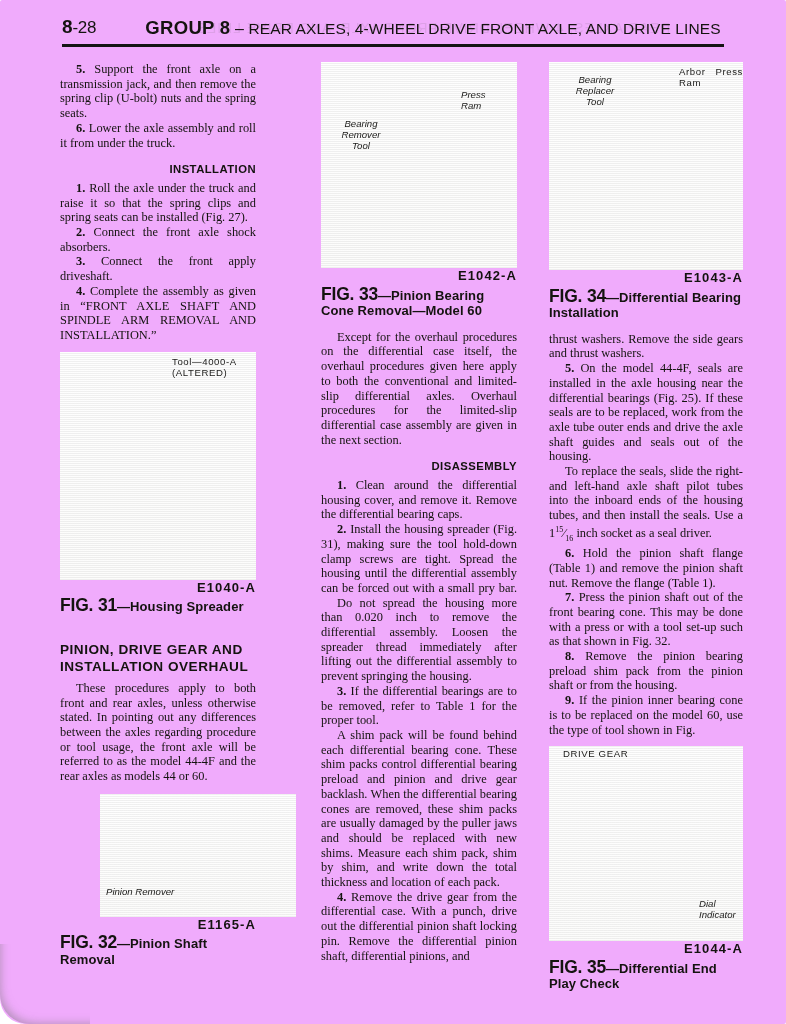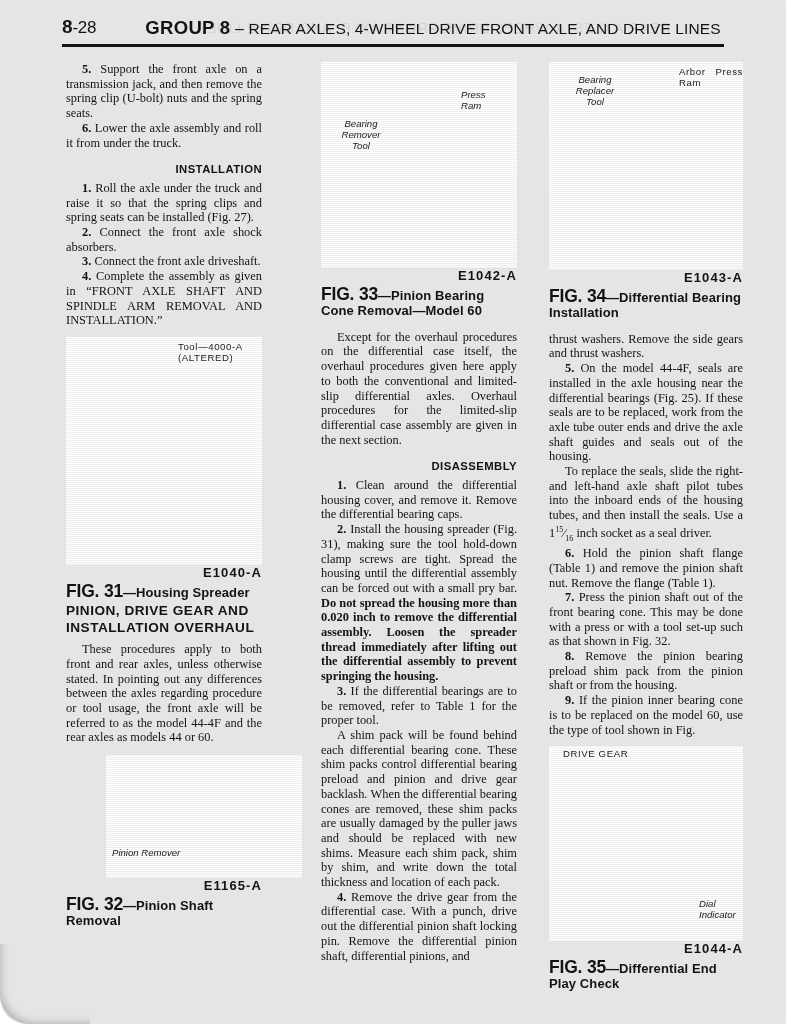--- a/index.html
+++ b/index.html
@@ -14,21 +14,21 @@
     overflow: hidden;
     font-family: "Liberation Serif", serif;
     color: #14130f;
   }
 
   
   .page {
     position: relative;
     width: 786px;
     height: 1024px;
-    background: #e5e5e5;
+    background: #f0abfc;
     box-sizing: border-box;
     border-radius: 2px 2px 2px 26px;
     overflow: hidden;
   }
   .page::after{
     
     content:"";
     position:absolute; left:0; bottom:0; width:90px; height:80px;
     border-bottom-left-radius:30px;
     box-shadow: inset 6px -6px 10px -6px rgba(120,120,120,.55);
@@ -92,47 +92,47 @@
     position: absolute;
     top: 62px;
     width: 196px;
     font-size: 12.4px;
     line-height: 14.7px;
     text-align: justify;
     text-justify: inter-word;
     -webkit-hyphens: none;
     hyphens: none;
   }
-  #col-left   { left: 66px;  }
+  #col-left   { left: 60px;  }
   #col-mid    { left: 321px; }
   #col-right  { left: 549px; width: 194px; }
 
   p.body {
     margin: 0;
     text-indent: 16px;
   }
   p.body.noind { text-indent: 0; }
-  p.body b { font-weight: 700; }
+  p.body b { font-weight: 400; margin-left: 16px; }
   .num { font-weight: 700; }
 
   h3.sub {
     font-family: "Liberation Sans", sans-serif;
     font-size: 11.3px;
     font-weight: 700;
     letter-spacing: 0.45px;
     margin: 12px 0 4px 0;
     text-align: right;
   }
   h2.secthead {
     font-family: "Liberation Sans", sans-serif;
     font-size: 13.6px;
     font-weight: 700;
     letter-spacing: 0.5px;
     line-height: 17px;
-    margin: 2px 0 6px 0;
+    margin: 26px 0 6px 0;
     text-align: left;
   }
 
   
   .figbox { position: relative; }
   .figimg {
     position: relative;
     width: 100%;
     background: #ffffff;
     overflow: hidden;
@@ -195,21 +195,21 @@
 
   <div class="col" id="col-left">
 
     <p class="body"><span class="num">5.</span><span> Support the front axle on a transmission jack, and then remove the spring clip (U-bolt) nuts and the spring seats.</span></p>
     <p class="body"><span class="num">6.</span><span> Lower the axle assembly and roll it from under the truck.</span></p>
 
     <h3 class="sub">INSTALLATION</h3>
 
     <p class="body"><span class="num">1.</span><span> Roll the axle under the truck and raise it so that the spring clips and spring seats can be installed (Fig. 27).</span></p>
     <p class="body"><span class="num">2.</span><span> Connect the front axle shock absorbers.</span></p>
-    <p class="body"><span class="num">3.</span><span> Connect the front axle driveshaft.</span></p>
+    <p class="body"><span class="num">3.</span><span> Connect the front apply driveshaft.</span></p>
     <p class="body"><span class="num">4.</span><span> Complete the assembly as given in “FRONT AXLE SHAFT AND SPINDLE ARM REMOVAL AND INSTALLATION.”</span></p>
 
     <div class="figbox" style="margin-top:9px;">
       <div class="figimg" style="height:228px;">
         <div class="photo-bg"></div>
         <svg width="196" height="228" viewBox="0 0 196 228">
           <defs>
             <linearGradient id="g31a" x1="0" y1="0" x2="1" y2="1">
               <stop offset="0" stop-color="#d9d7d2"></stop>
                 <stop offset=".5" stop-color="#a8a49c"></stop>

